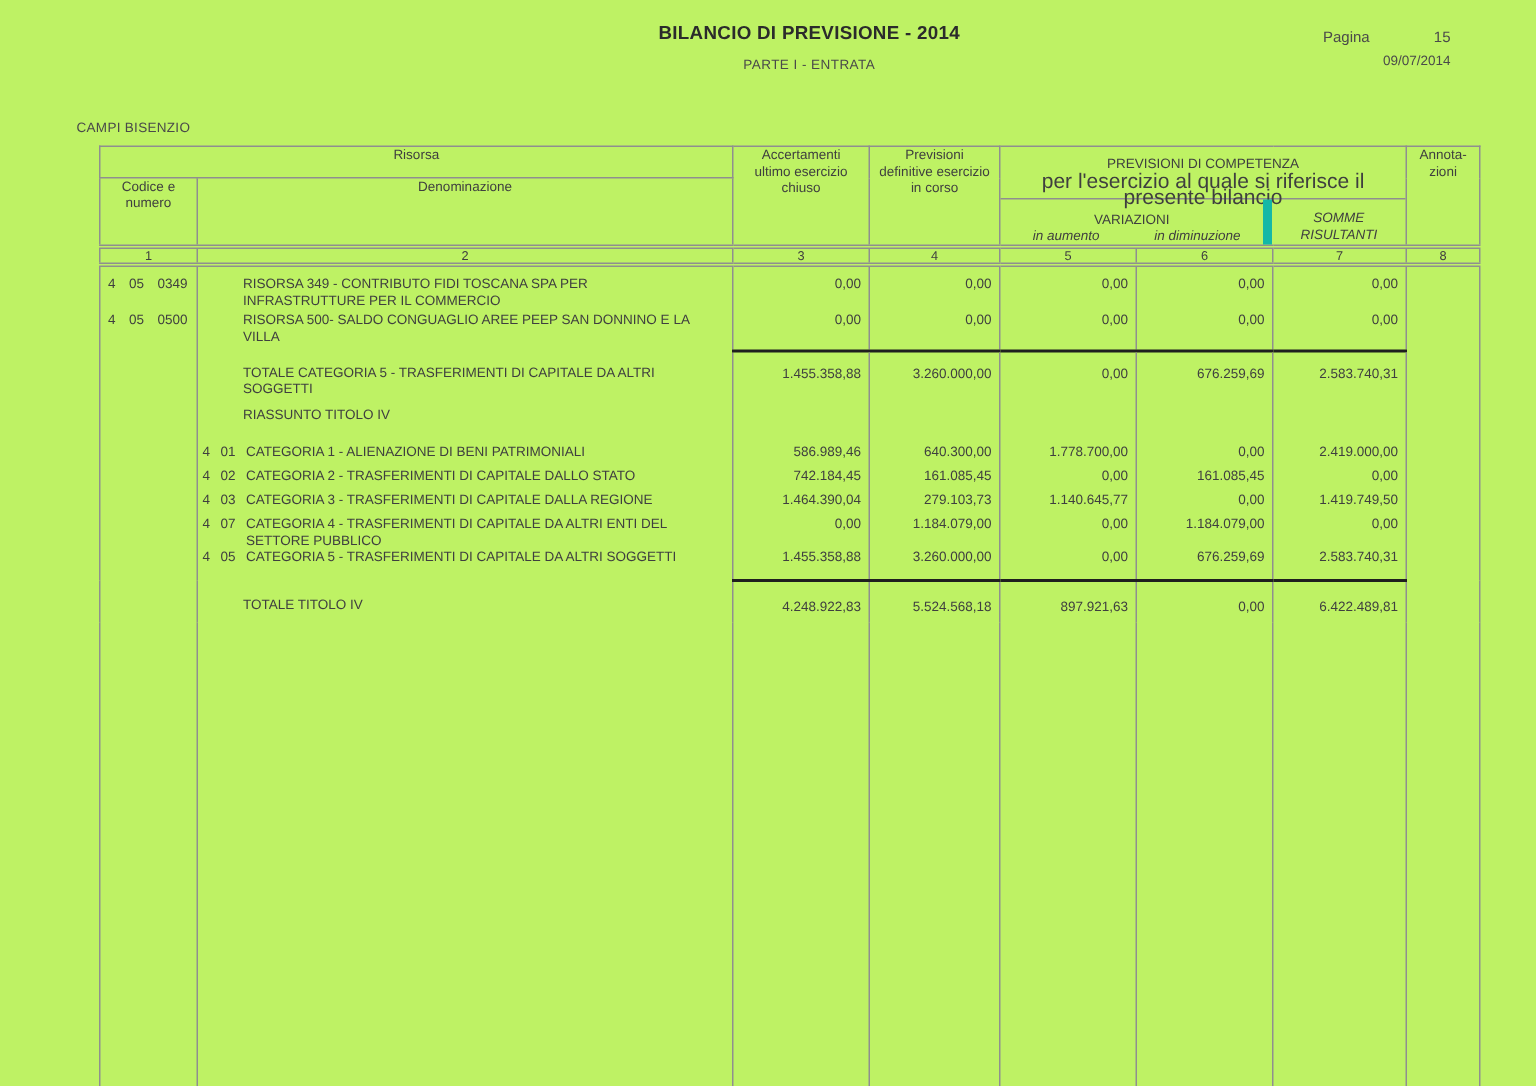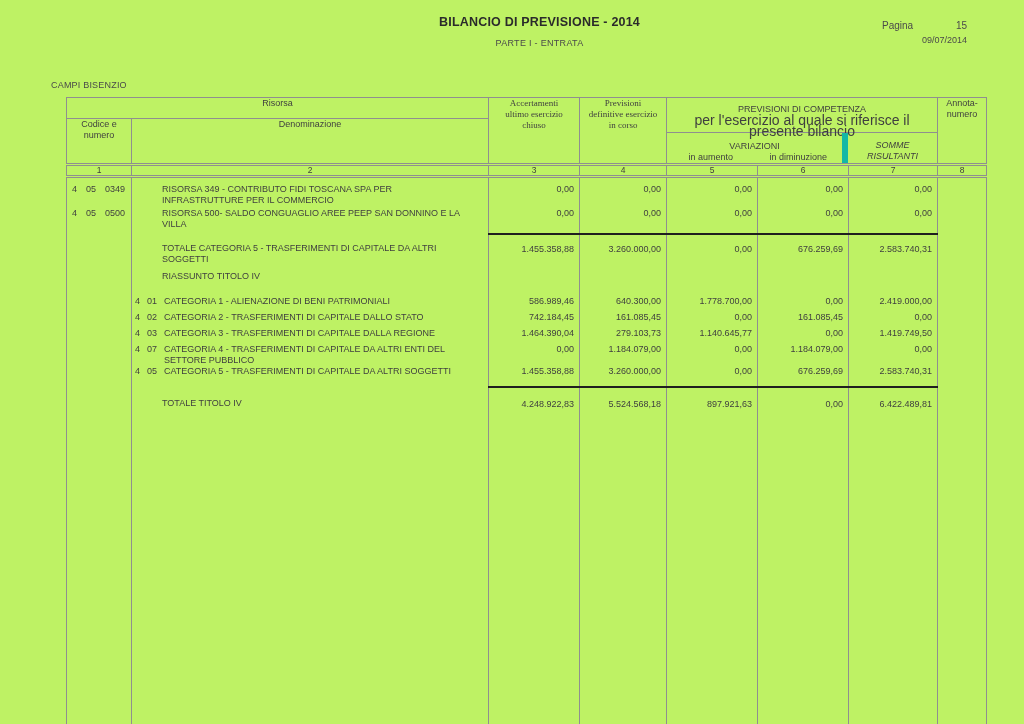--- a/index.html
+++ b/index.html
@@ -34,29 +34,29 @@
   .grid th,.grid td{margin:0;padding:0;font-weight:normal;vertical-align:top;box-sizing:border-box;}
   .pre{white-space:pre-line;}
 
   
   thead th{border:1px solid #8f8f8f;text-align:center;}
   .hrowA{height:21px;}
   .hrowB{height:46px;}
   .h-risorsa{padding-top:4px;}
   .h-codice{padding-top:8px;}
   .h-denom{padding-top:11px;}
-  .h-acc,.h-prev{padding-top:6px;font-family:Liberation Serif, serif;}
+  .h-acc,.h-prev{padding-top:6px;}
   .h-annot{padding-top:6px;}
   .h-group{padding:0;vertical-align:top;}
   .grp-top{height:35px;border-bottom:1px solid #8f8f8f;text-align:center;padding-top:6px;box-sizing:border-box;}
   .grp-sub{font-size:14px;}
   .grp-bottom{display:flex;height:30px;}
   .grp-var{width:181px;flex-shrink:0;border-right:6px solid #14b8a6;text-align:center;padding-top:8px;box-sizing:border-box;}
   .var-split{display:flex;}
-  .var-split span{flex:1;text-align:center;}
+  .var-split span{flex:1;text-align:center;font-style:italic;}
   .grp-somme{flex:1;text-align:center;padding-top:7px;white-space:pre-line;font-style:italic;}
 
   
   .numrow th{
     height:9px;line-height:9px;font-size:8.5px;padding:0;
     border-top:3px double #8f8f8f;border-bottom:3px double #8f8f8f;
     border-left:1px solid #8f8f8f;border-right:1px solid #8f8f8f;
   }
 
   
@@ -125,21 +125,21 @@
               <div class="var-split">
                 <span>in aumento</span>
                 <span>in diminuzione</span>
               </div>
             </div>
             <div class="grp-somme">SOMME
 RISULTANTI</div>
           </div>
         </th>
         <th rowspan="2" class="h-annot pre">Annota-
-numero</th>
+zioni</th>
       </tr>
       <tr class="hrowB">
         <th class="h-codice pre">Codice e
 numero</th>
         <th class="h-denom">Denominazione</th>
       </tr>
       <tr class="numrow">
         <th>1</th>
         <th>2</th>
         <th>3</th>

